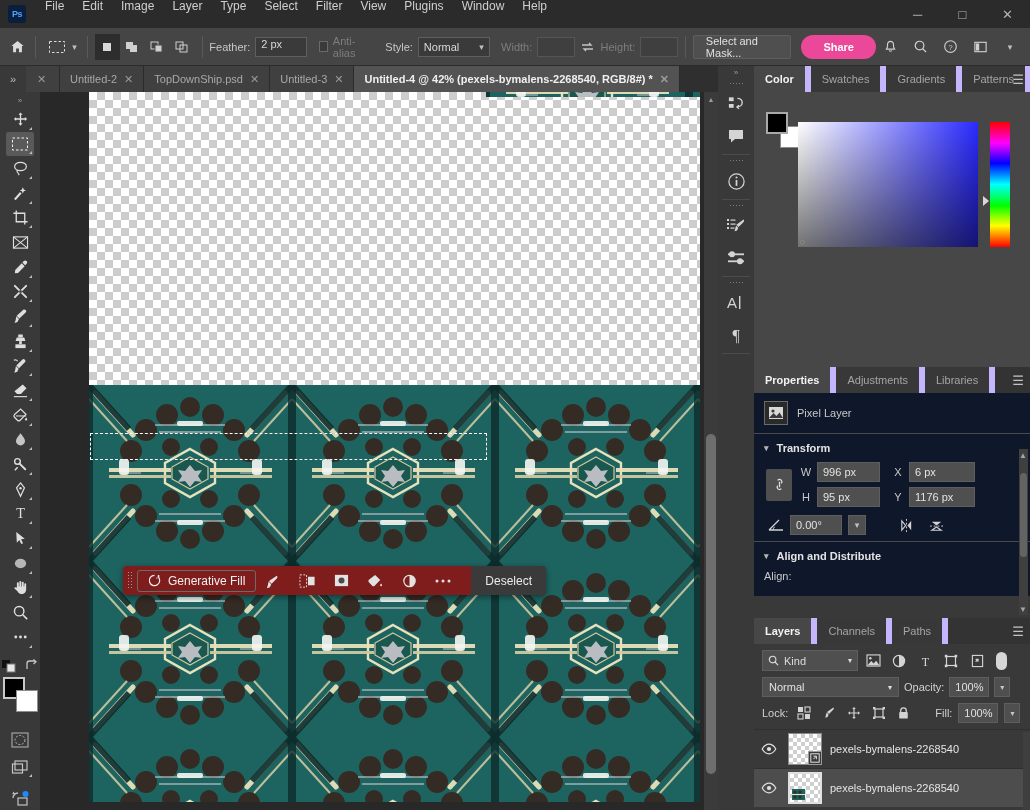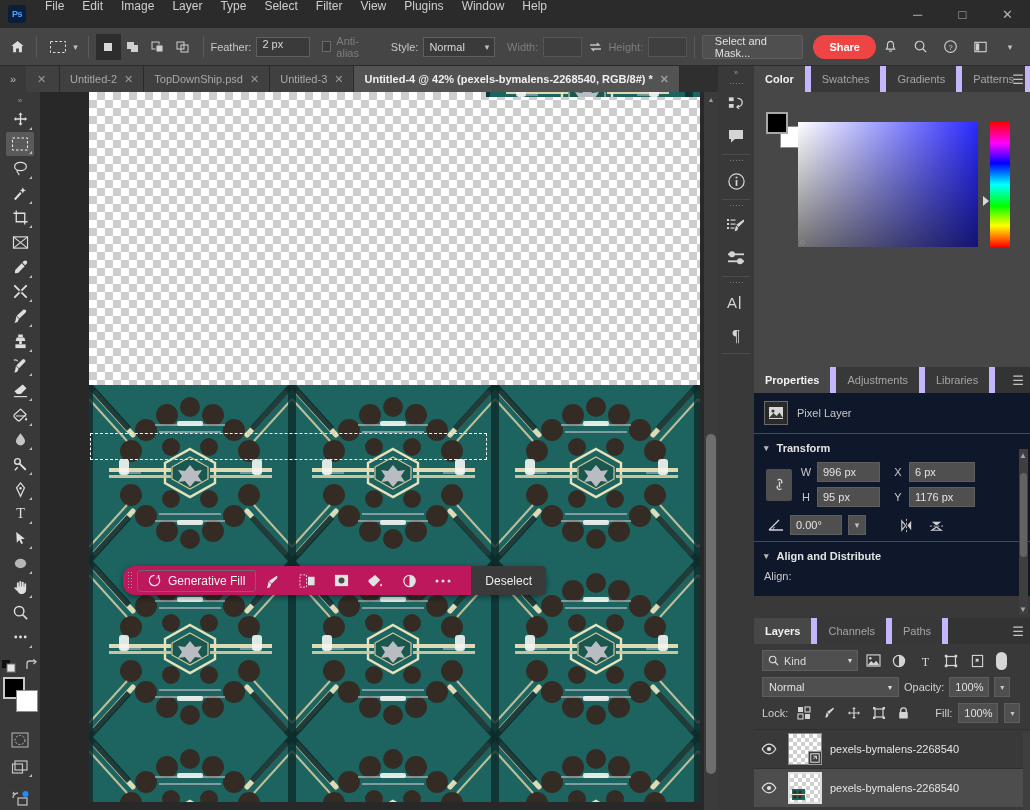--- a/index.html
+++ b/index.html
@@ -63,21 +63,21 @@
     background:#3a3a3a; border:1px solid #5f5f5f; height:20px; color:#d8d8d8;
     font-size:11px; padding:0 5px; display:flex; align-items:center; justify-content:space-between;
     min-width:72px;
   }
   .swapicon{ width:22px; height:22px; display:flex; align-items:center; justify-content:center; margin:0 4px; }
   .btn-sam{
     background:#4f4f4f; border:1px solid #5e5e5e; color:#e0e0e0; height:24px;
     padding:0 12px; font-size:11px; display:flex; align-items:center; border-radius:2px;
   }
   .btn-share{
-    background:#ef4444; color:#fff; height:24px; padding:0 16px; font-size:11px; font-weight:bold;
+    background:#ec4899; color:#fff; height:24px; padding:0 22px; font-size:11px; font-weight:bold;
     display:flex; align-items:center; border-radius:12px; margin-left:10px;
   }
   .ob-right{ margin-left:auto; display:flex; align-items:center; padding-right:6px; gap:2px; }
   .ob-icon{ width:28px; height:26px; display:flex; align-items:center; justify-content:center; }
 
   
   .tabbar{
     position:absolute; left:0; top:66px; width:1030px; height:26px;
     background:#2f2f2f; display:flex; align-items:stretch;
   }
@@ -144,21 +144,21 @@
   }
   .canvas-scroll-v{
     position:absolute; right:0px; top:0px; width:14px; height:718px; background:#3b3b3b;
   }
   .csv-thumb{ position:absolute; left:2px; top:342px; width:10px; height:340px; background:#6e6e6e; border-radius:5px; }
   .csv-arrow{ position:absolute; left:0; top:0; width:14px; height:14px; display:flex; align-items:center; justify-content:center; font-size:7px; color:#9d9d9d; }
 
   
   .ctb{
     position:absolute; left:83px; top:474px; width:423px; height:29px;
-    background:#be185d; border-radius:12px; display:flex; align-items:center;
+    background:#7f1d1d; border-radius:4px; display:flex; align-items:center;
     box-shadow:0 2px 6px rgba(0,0,0,.45);
   }
   .ctb-grip{ width:12px; height:100%; display:flex; align-items:center; justify-content:center; }
   .ctb-grip-dots{ width:5px; height:19px;
     background-image:radial-gradient(circle,#9b9b9b 0.9px, transparent 1px);
     background-size:3px 3px;
   }
   .ctb-genfill{
     display:flex; align-items:center; gap:7px; height:22px; padding:0 10px;
     border:1px solid #6b6b6b; border-radius:3px; font-size:12px; color:#f0f0f0; margin-left:2px;

